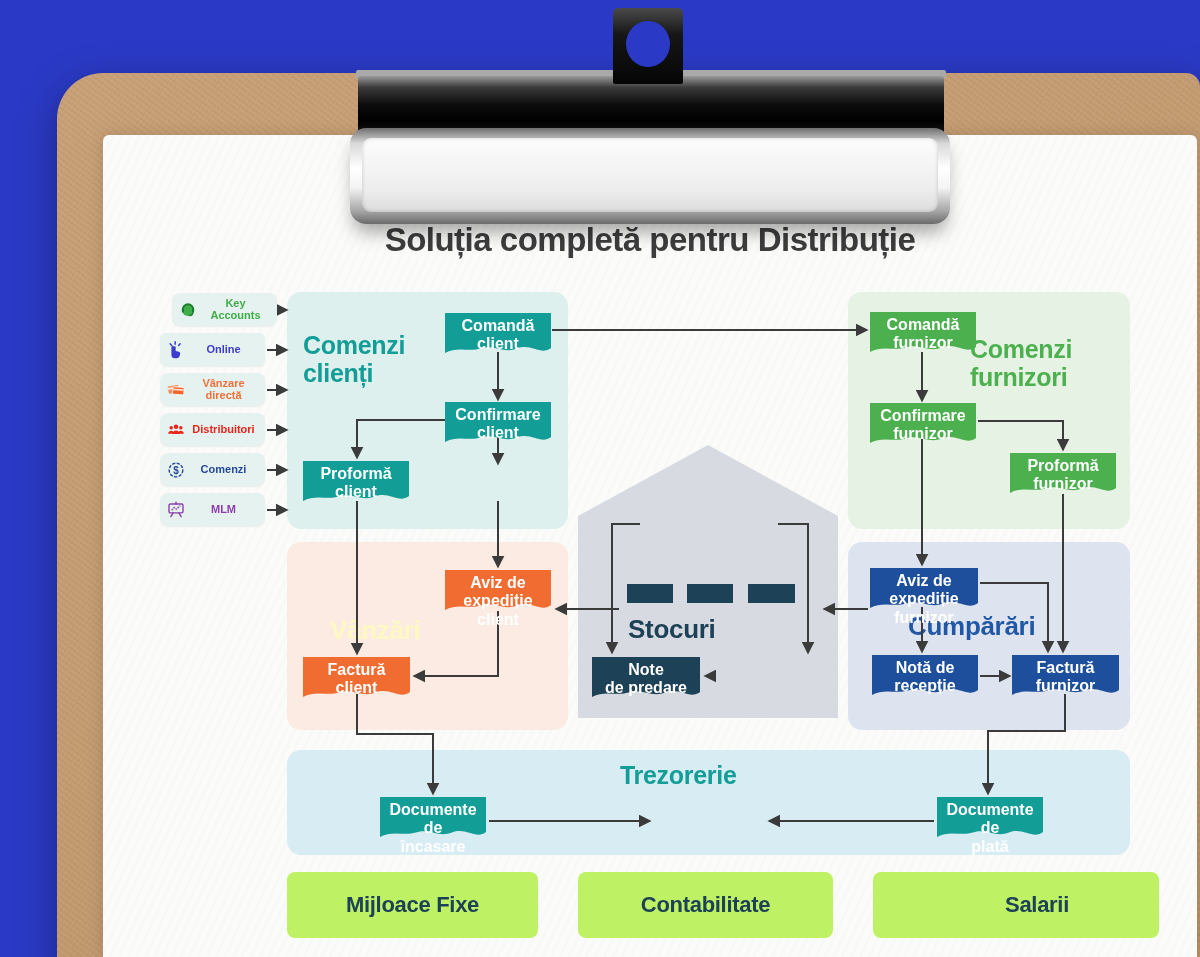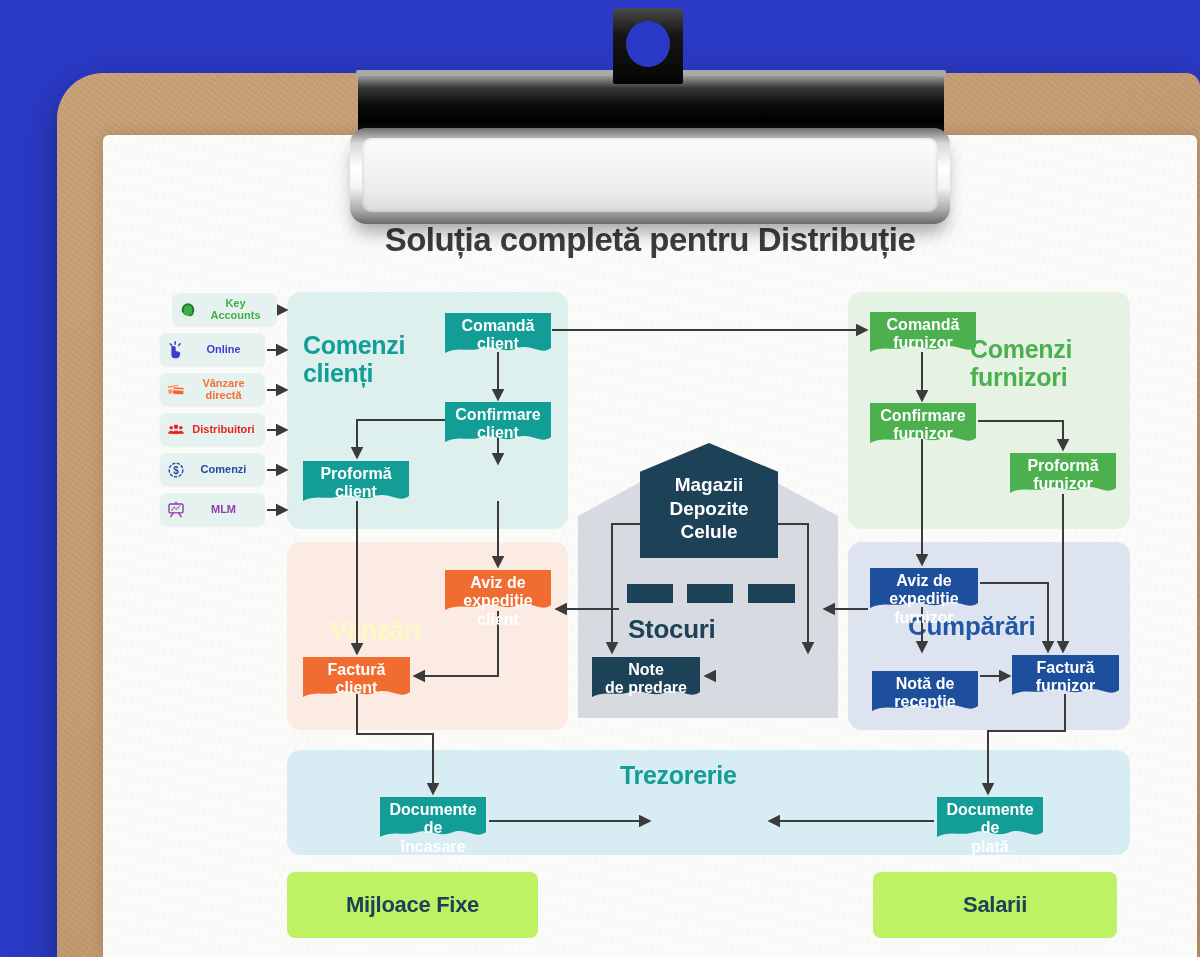--- a/index.html
+++ b/index.html
@@ -129,23 +129,20 @@
       <polyline points="640,524 612,524 612,652"></polyline>
       <polyline points="778,524 808,524 808,652"></polyline>
       <polyline points="716,676 706,676"></polyline>
       <polyline points="357,694 357,734 433,734 433,793"></polyline>
       <polyline points="1065,694 1065,731 988,731 988,793"></polyline>
       <polyline points="489,821 649,821"></polyline>
       <polyline points="934,821 770,821"></polyline>
     </g>
   </svg>
 
-  <div class="wh-house">Magazii
-Depozite
-Celule</div>
 
   <div class="doc doc-teal" style="left:445px;top:313px;">
     <svg viewBox="0 0 106 46" preserveAspectRatio="none">
         <path d="M0 0 H106 V35 C96 43 86 30 72 35.5 C58 41 50 31 36 35.5 C24 39 12 33 0 40 Z"></path>
       </svg>
     <span class="doc-label">Comandă
 client</span>
   </div>
   <div class="doc doc-teal" style="left:445px;top:402px;">
     <svg viewBox="0 0 106 46" preserveAspectRatio="none">
@@ -207,21 +204,21 @@
 de predare</span>
   </div>
 
   <div class="doc doc-royal" style="left:870px;top:568px;width:108px;">
     <svg viewBox="0 0 106 46" preserveAspectRatio="none">
         <path d="M0 0 H106 V35 C96 43 86 30 72 35.5 C58 41 50 31 36 35.5 C24 39 12 33 0 40 Z"></path>
       </svg>
     <span class="doc-label">Aviz de expediție
 furnizor</span>
   </div>
-  <div class="doc doc-royal" style="left:872px;top:655px;margin-top:16px;">
+  <div class="doc doc-royal" style="left:872px;top:655px;">
     <svg viewBox="0 0 106 46" preserveAspectRatio="none">
         <path d="M0 0 H106 V35 C96 43 86 30 72 35.5 C58 41 50 31 36 35.5 C24 39 12 33 0 40 Z"></path>
       </svg>
     <span class="doc-label">Notă de
 recepție</span>
   </div>
   <div class="doc doc-royal" style="left:1012px;top:655px;width:107px;">
     <svg viewBox="0 0 106 46" preserveAspectRatio="none">
         <path d="M0 0 H106 V35 C96 43 86 30 72 35.5 C58 41 50 31 36 35.5 C24 39 12 33 0 40 Z"></path>
       </svg>
@@ -240,21 +237,24 @@
     <svg viewBox="0 0 106 46" preserveAspectRatio="none">
         <path d="M0 0 H106 V35 C96 43 86 30 72 35.5 C58 41 50 31 36 35.5 C24 39 12 33 0 40 Z"></path>
       </svg>
     <span class="doc-label">Documente de
 plată</span>
   </div>
 
   <div class="module" style="left:287px;width:251px;">
     <span>Mijloace Fixe</span>
   </div>
-  <div class="module" style="left:873px;width:244px;">
+  <div class="module" style="left:578px;width:255px;">
+    <span>Contabilitate</span>
+  </div>
+  <div class="module" style="left:873px;width:244px;padding-left:42px;">
     <span>Salarii</span>
   </div>
 
   <div class="chan" style="top:293px;margin-left:12px;">
     <span class="ch-ic">
       <svg viewBox="0 0 24 24" width="20" height="20">
         <circle cx="12" cy="12" r="7.2" fill="#3fae49"></circle>
         <path d="M5.6 11.5a6.4 6.4 0 0 1 12.8 0" fill="none" stroke="#1d7c2a" stroke-width="2.2" stroke-linecap="round"></path>
         <rect x="4.6" y="10.6" width="2.6" height="4.6" rx="1.3" fill="#1d7c2a"></rect>
         <rect x="16.8" y="10.6" width="2.6" height="4.6" rx="1.3" fill="#1d7c2a"></rect>

